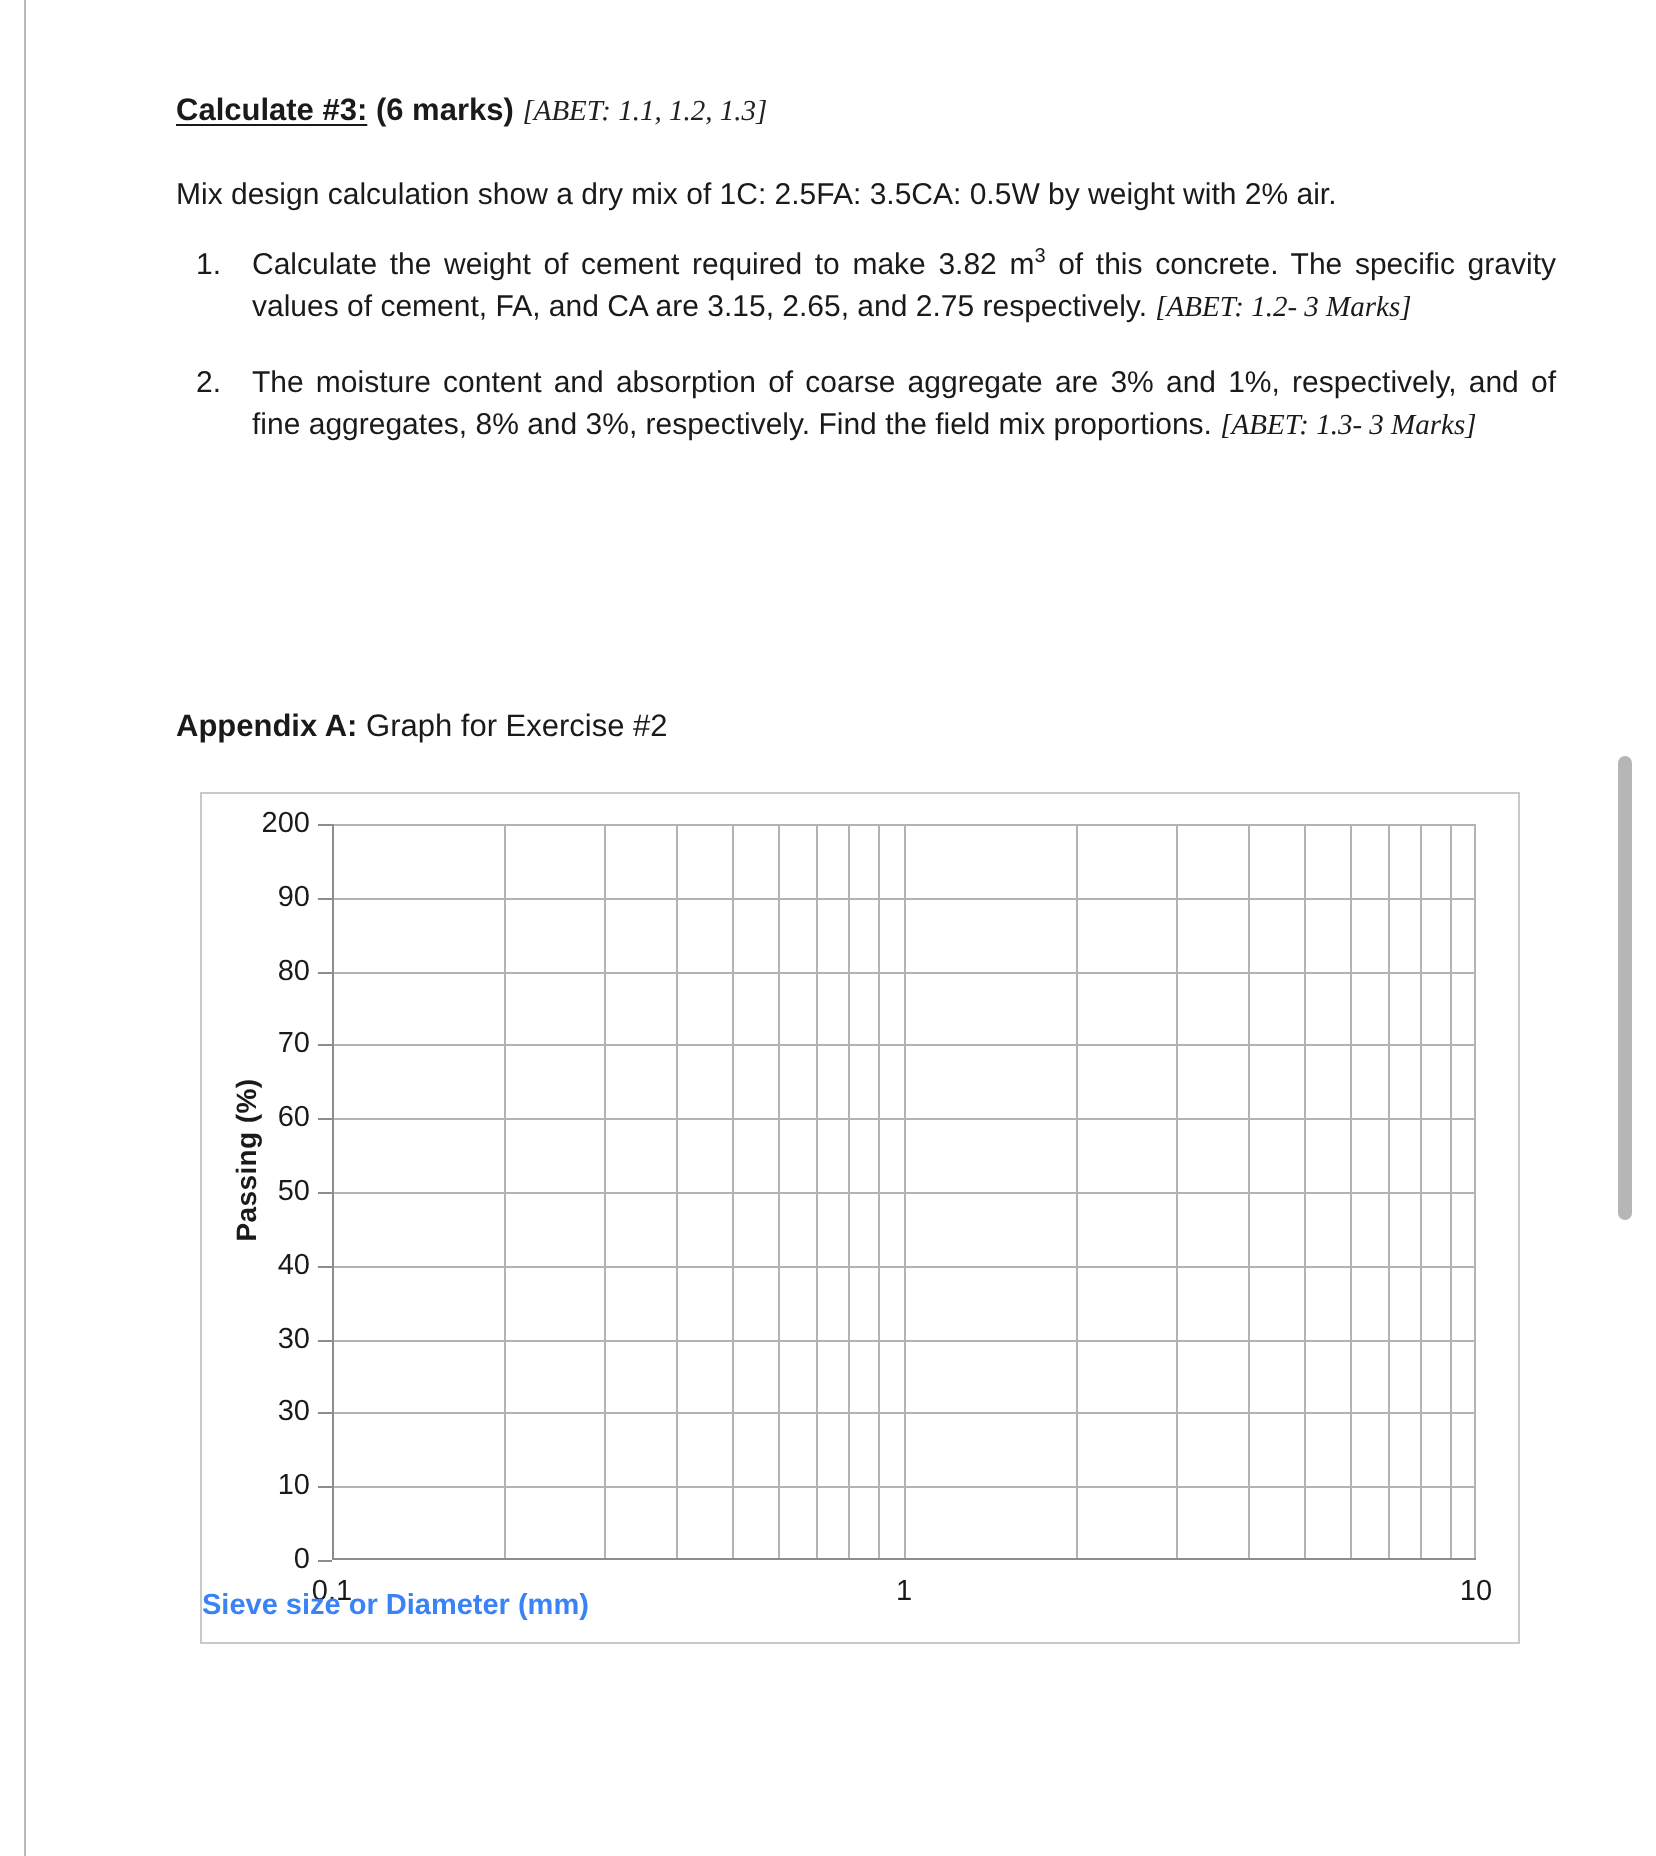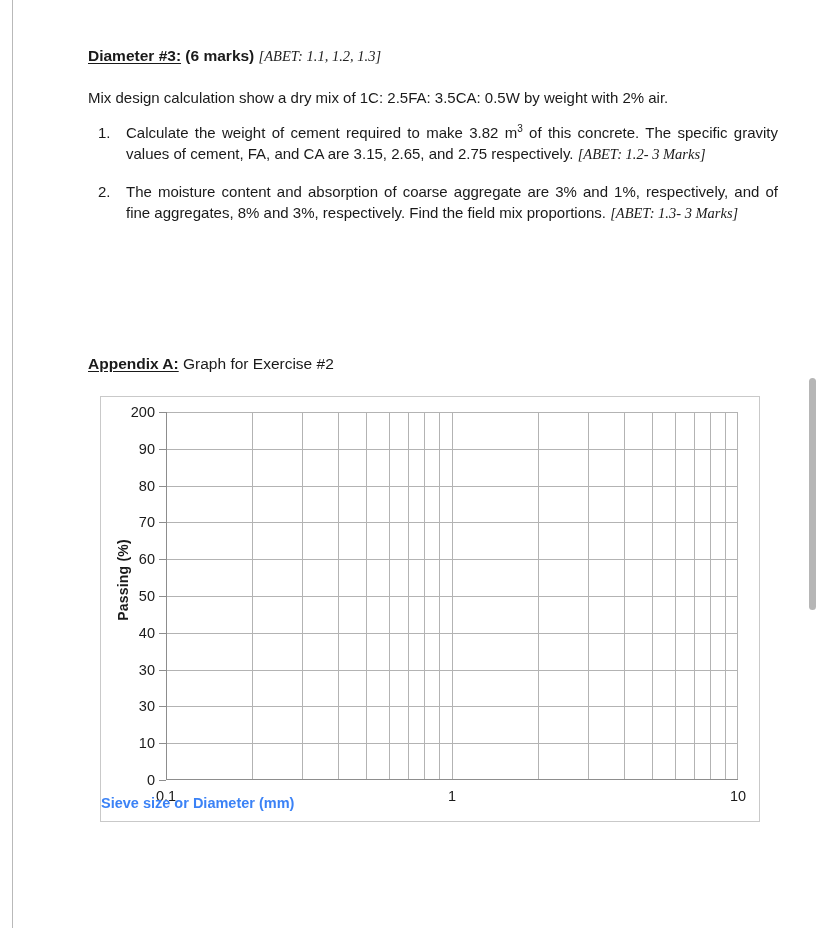--- a/index.html
+++ b/index.html
@@ -119,21 +119,20 @@
 
   .appendix {
     position: absolute;
     left: 13px;
     top: 355px;
     font-size: 15.5px;
     white-space: nowrap;
   }
   .appendix .ap-label {
     font-weight: bold;
-    text-decoration: underline;
     text-underline-offset: 2px;
   }
 
   
   #chart-card {
     position: absolute;
     left: 87px;
     top: 396px;
     width: 660px;
     height: 426px;
@@ -252,21 +251,21 @@
   }
 </style>
 </head>
 <body>
 
 <div id="page-frame">
 
   <div class="doc">
 
     <div class="q-head">
-      <span class="q-label">Diameter #3:</span>
+      <span class="q-label">Calculate #3:</span>
       <span class="q-marks">(6 marks)</span>
       <span class="q-abet">[ABET: 1.1, 1.2, 1.3]</span>
     </div>
 
     <div class="intro">Mix design calculation show a dry mix of 1C: 2.5FA: 3.5CA: 0.5W by weight with 2% air.</div>
 
     <div class="olist">
 
       <div class="olist-item">
         <span class="num">1.</span>

